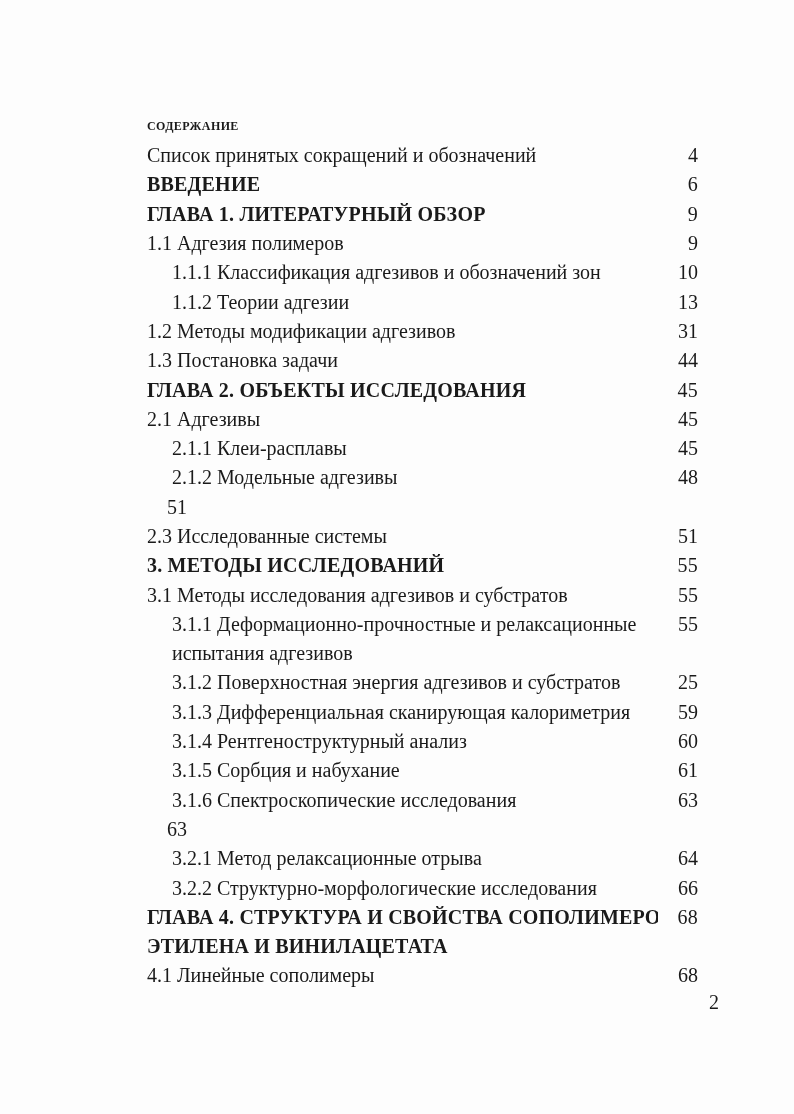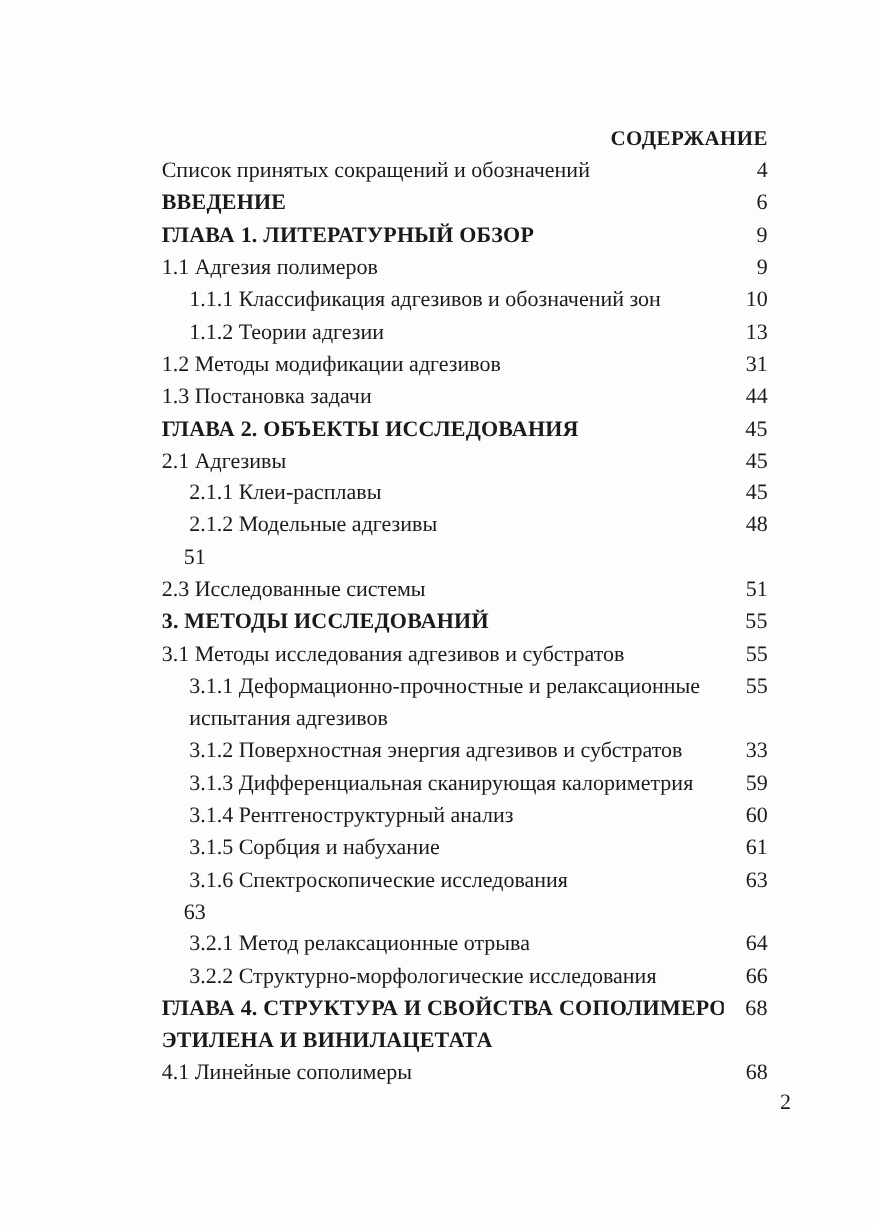--- a/index.html
+++ b/index.html
@@ -19,22 +19,22 @@
     position: absolute;
     inset: 0;
     background: #fdfdfd;
   }
   .toc-title {
     position: absolute;
     top: 112px;
     left: 147px;
     width: 551px;
     margin: 0;
-    text-align: right;
-    font-size: 19px;
+    text-align: left;
+    font-size: 12px;
     font-weight: bold;
     line-height: 29.3px;
     letter-spacing: 0.4px;
   }
   .toc {
     position: absolute;
     top: 141px;
     left: 147px;
     width: 551px;
   }
@@ -143,21 +143,21 @@
       <div class="toc-row indent">
         <span class="toc-label">3.1.1 Деформационно-прочностные и релаксационные</span>
         <span class="toc-page">55</span>
       </div>
       <div class="toc-row indent">
         <span class="toc-label">испытания адгезивов</span>
         <span class="toc-page"></span>
       </div>
       <div class="toc-row indent">
         <span class="toc-label">3.1.2 Поверхностная энергия адгезивов и субстратов</span>
-        <span class="toc-page">33</span>
+        <span class="toc-page">25</span>
       </div>
       <div class="toc-row indent">
         <span class="toc-label">3.1.3 Дифференциальная сканирующая калориметрия</span>
         <span class="toc-page">59</span>
       </div>
       <div class="toc-row indent">
         <span class="toc-label">3.1.4 Рентгеноструктурный анализ</span>
         <span class="toc-page">60</span>
       </div>
       <div class="toc-row indent">

